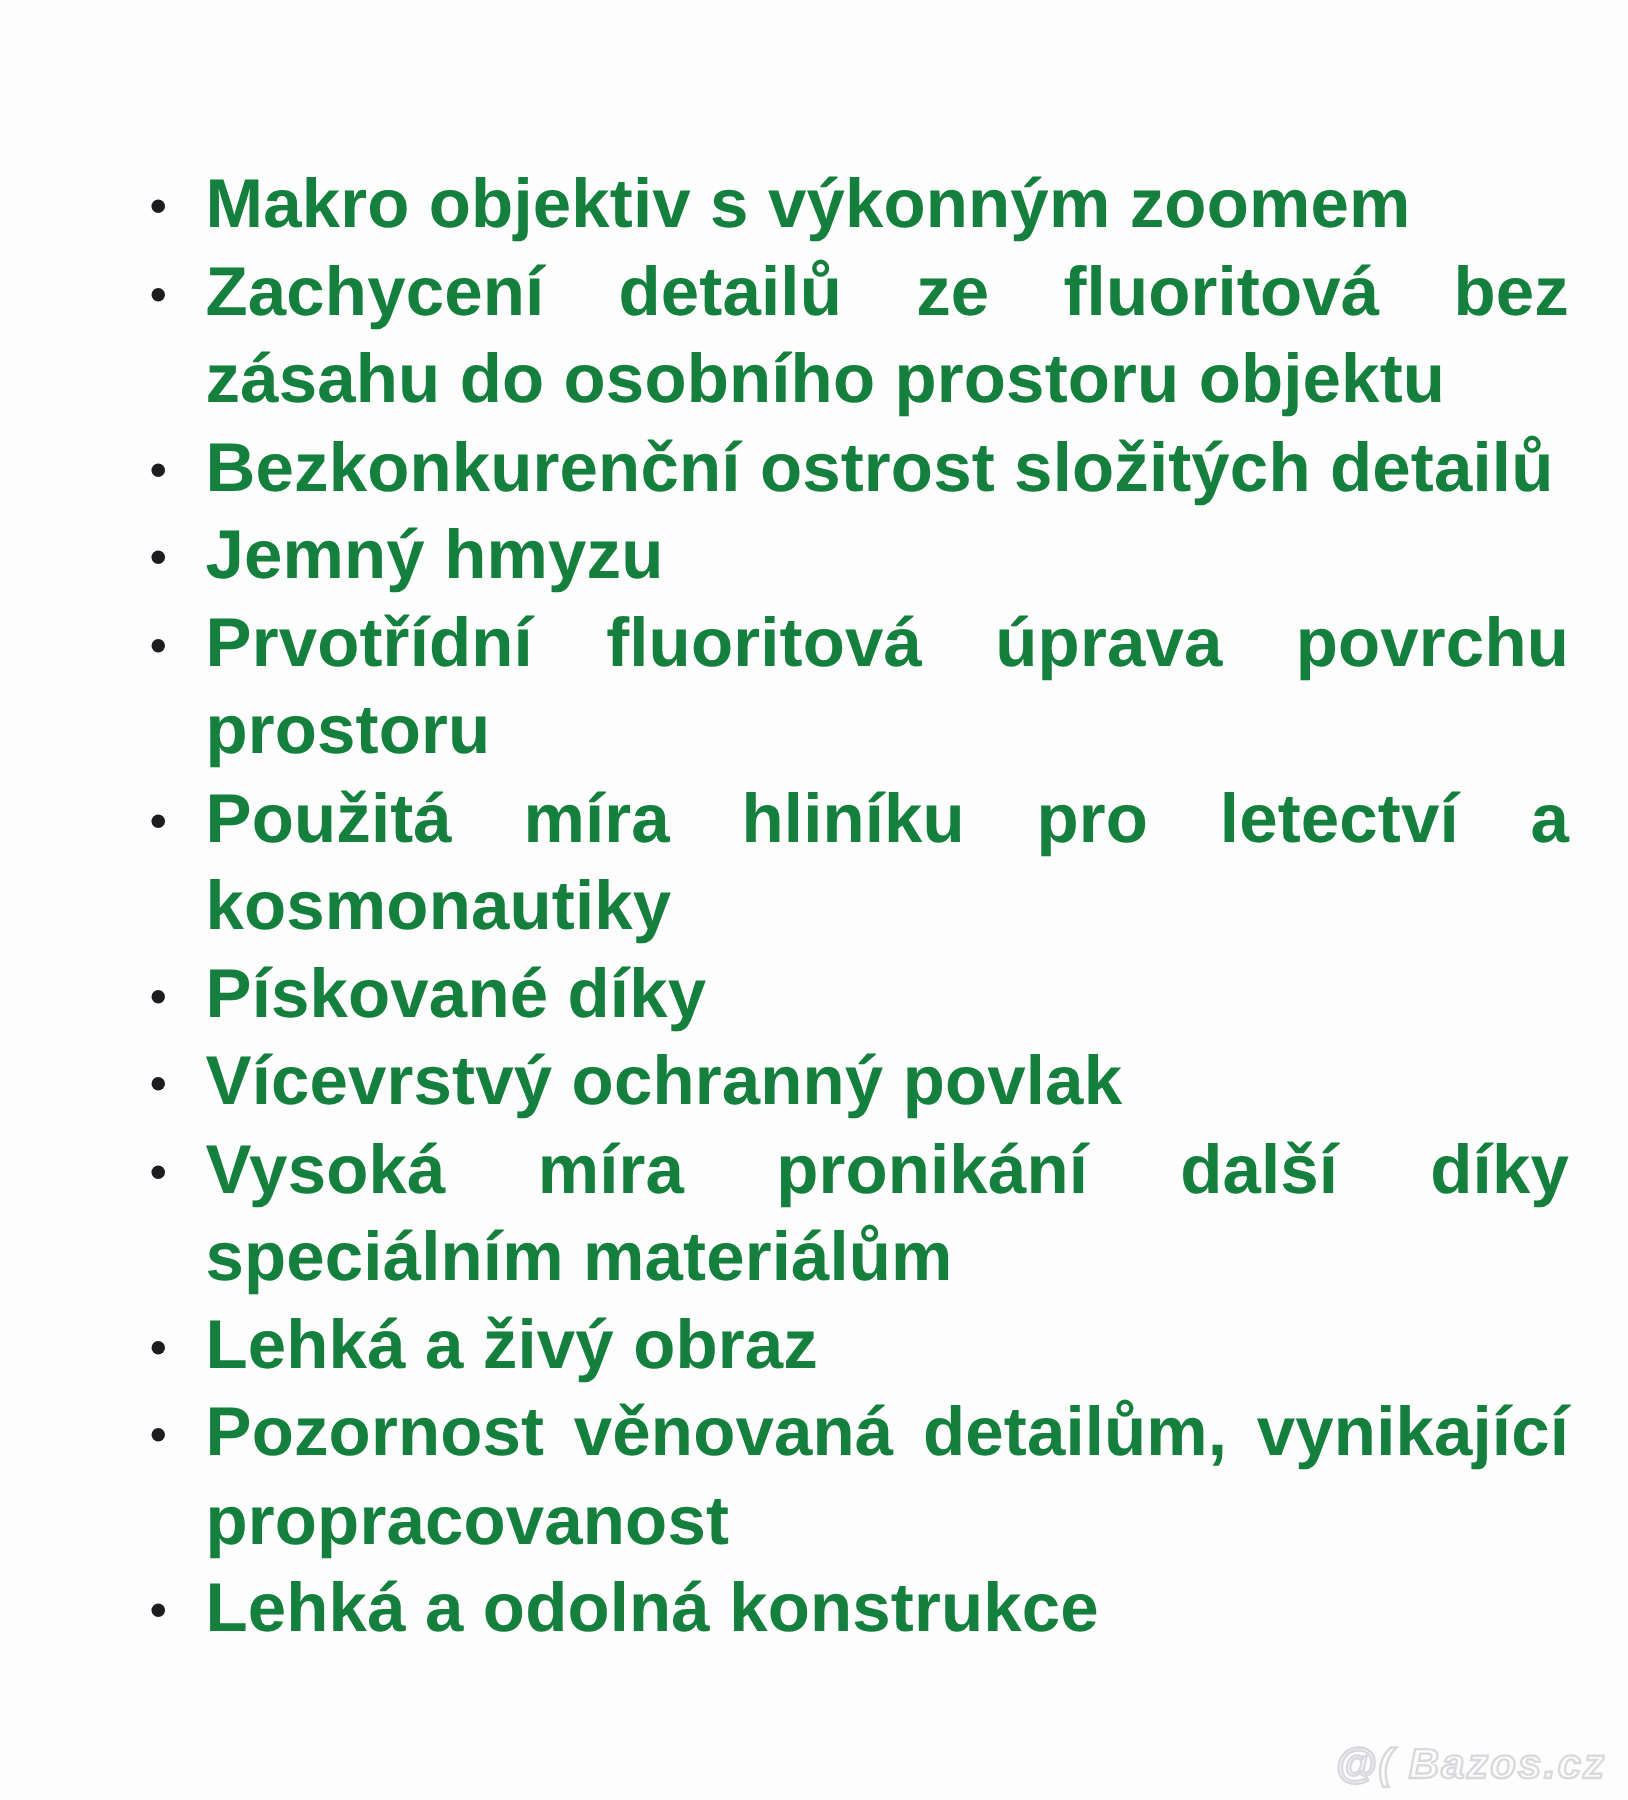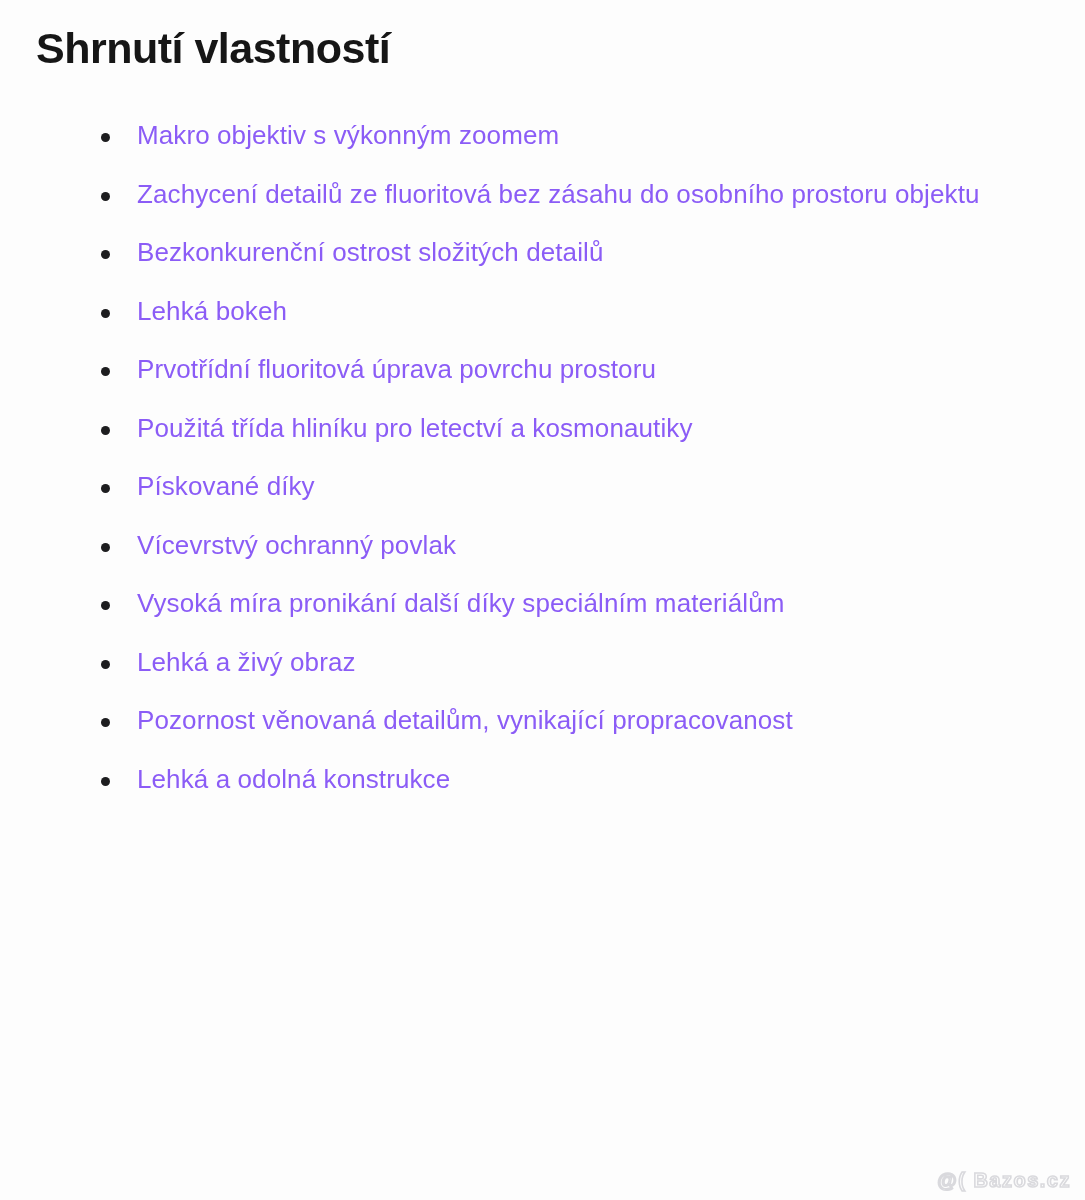--- a/index.html
+++ b/index.html
@@ -45,23 +45,23 @@
     width: 946px;
     margin: 0;
     padding: 0;
     list-style: none;
   }
 
   .feature-item {
     position: relative;
     padding-left: 37px;
     margin: 0 0 0 0;
-    font-size: 26px;
-    font-weight: 400;
-    color: #8b5cf6;
+    font-size: 46px;
+    font-weight: 700;
+    color: #15803d;
     line-height: 58.5px;
     text-align: justify;
     text-justify: inter-word;
     letter-spacing: 0.1px;
   }
 
   
   .feature-item > .txt {
     display: block;
   }
@@ -74,56 +74,56 @@
     width: 9px;
     height: 9px;
     border-radius: 50%;
     background: #1d1d1f;
   }
 
   .watermark {
     position: absolute;
     right: 14px;
     bottom: 8px;
-    font-size: 20px;
+    font-size: 28px;
     font-weight: 700;
     letter-spacing: 1.5px;
     color: transparent;
     -webkit-text-stroke: 1.6px #d8d8dc;
     text-shadow: 0 0 0 rgba(0,0,0,0);
     user-select: none;
     white-space: nowrap;
     opacity: 0.95;
+    font-style: italic;
   }
 </style>
 </head>
 <body>
 
 <div class="page">
 
-  <h1 class="page-title">Shrnutí vlastností</h1>
 
   <ul class="feature-list">
     <li class="feature-item">
       <span class="txt">Makro objektiv s výkonným zoomem</span>
     </li>
     <li class="feature-item">
       <span class="txt">Zachycení detailů ze fluoritová bez zásahu do osobního prostoru objektu</span>
     </li>
     <li class="feature-item">
       <span class="txt">Bezkonkurenční ostrost složitých detailů</span>
     </li>
     <li class="feature-item">
-      <span class="txt">Lehká bokeh</span>
+      <span class="txt">Jemný hmyzu</span>
     </li>
     <li class="feature-item">
       <span class="txt">Prvotřídní fluoritová úprava povrchu prostoru</span>
     </li>
     <li class="feature-item">
-      <span class="txt">Použitá třída hliníku pro letectví a kosmonautiky</span>
+      <span class="txt">Použitá míra hliníku pro letectví a kosmonautiky</span>
     </li>
     <li class="feature-item">
       <span class="txt">Pískované díky</span>
     </li>
     <li class="feature-item">
       <span class="txt">Vícevrstvý ochranný povlak</span>
     </li>
     <li class="feature-item">
       <span class="txt">Vysoká míra pronikání další díky speciálním materiálům</span>
     </li>

